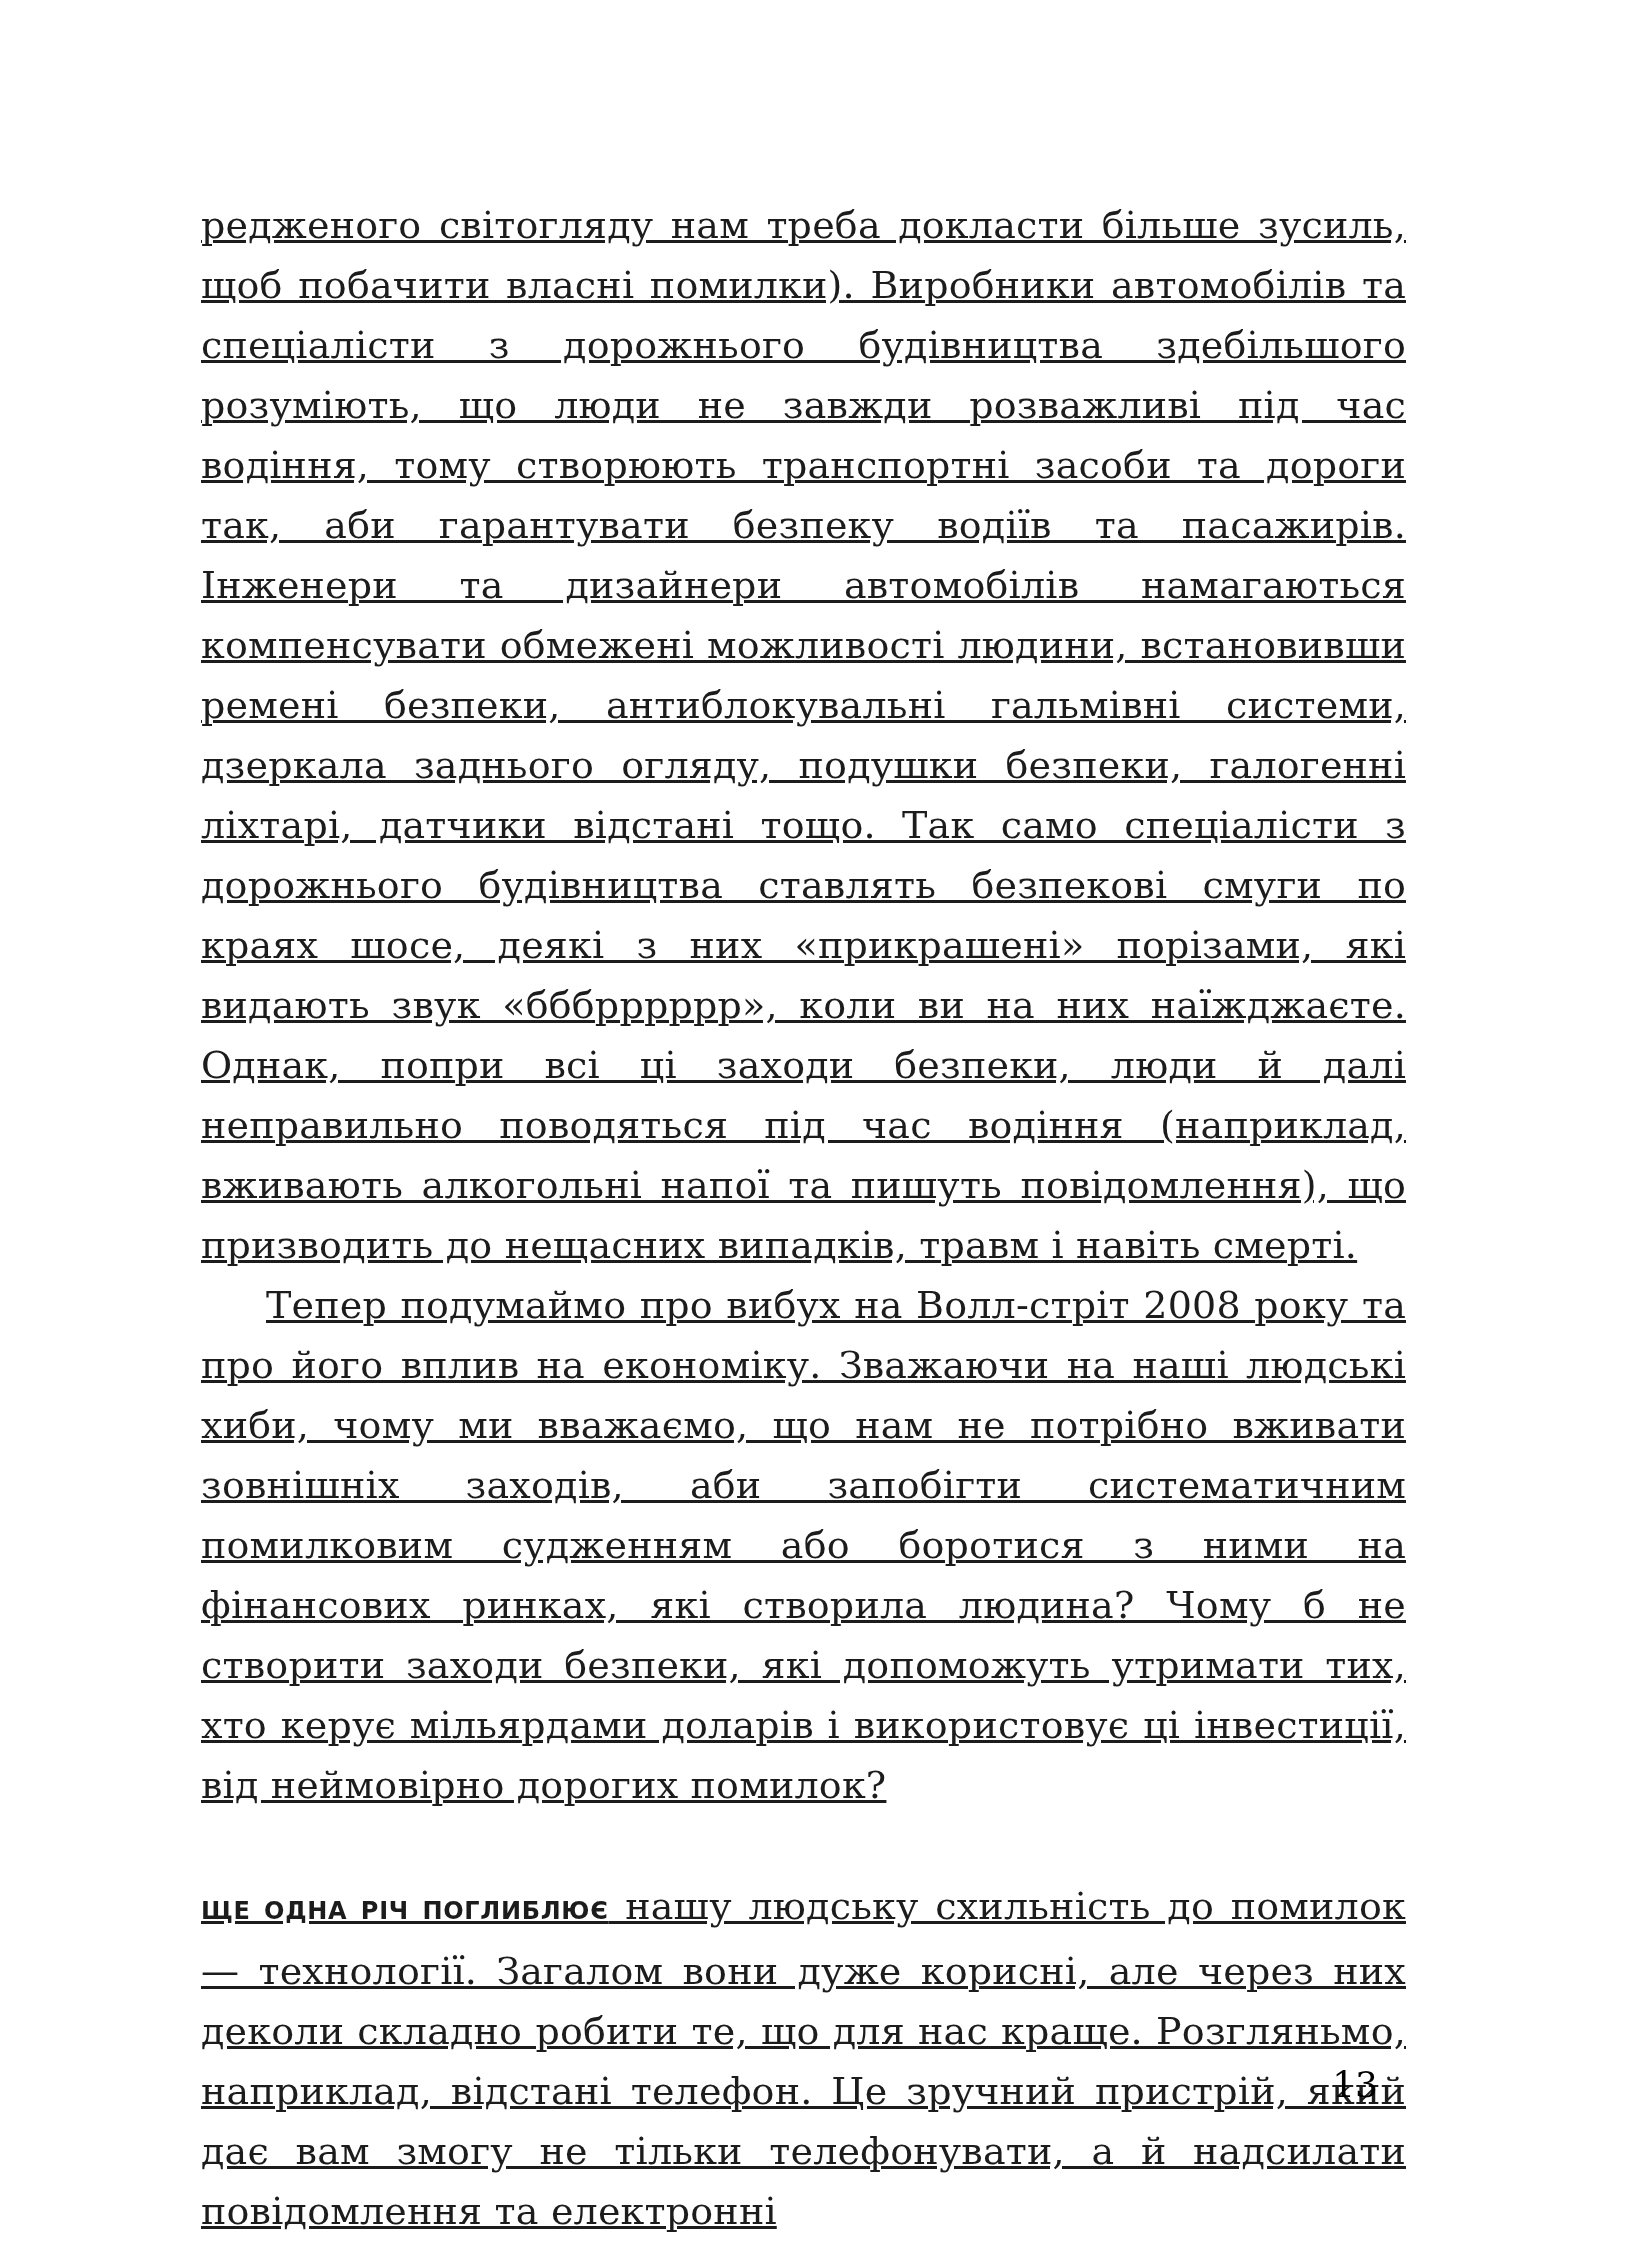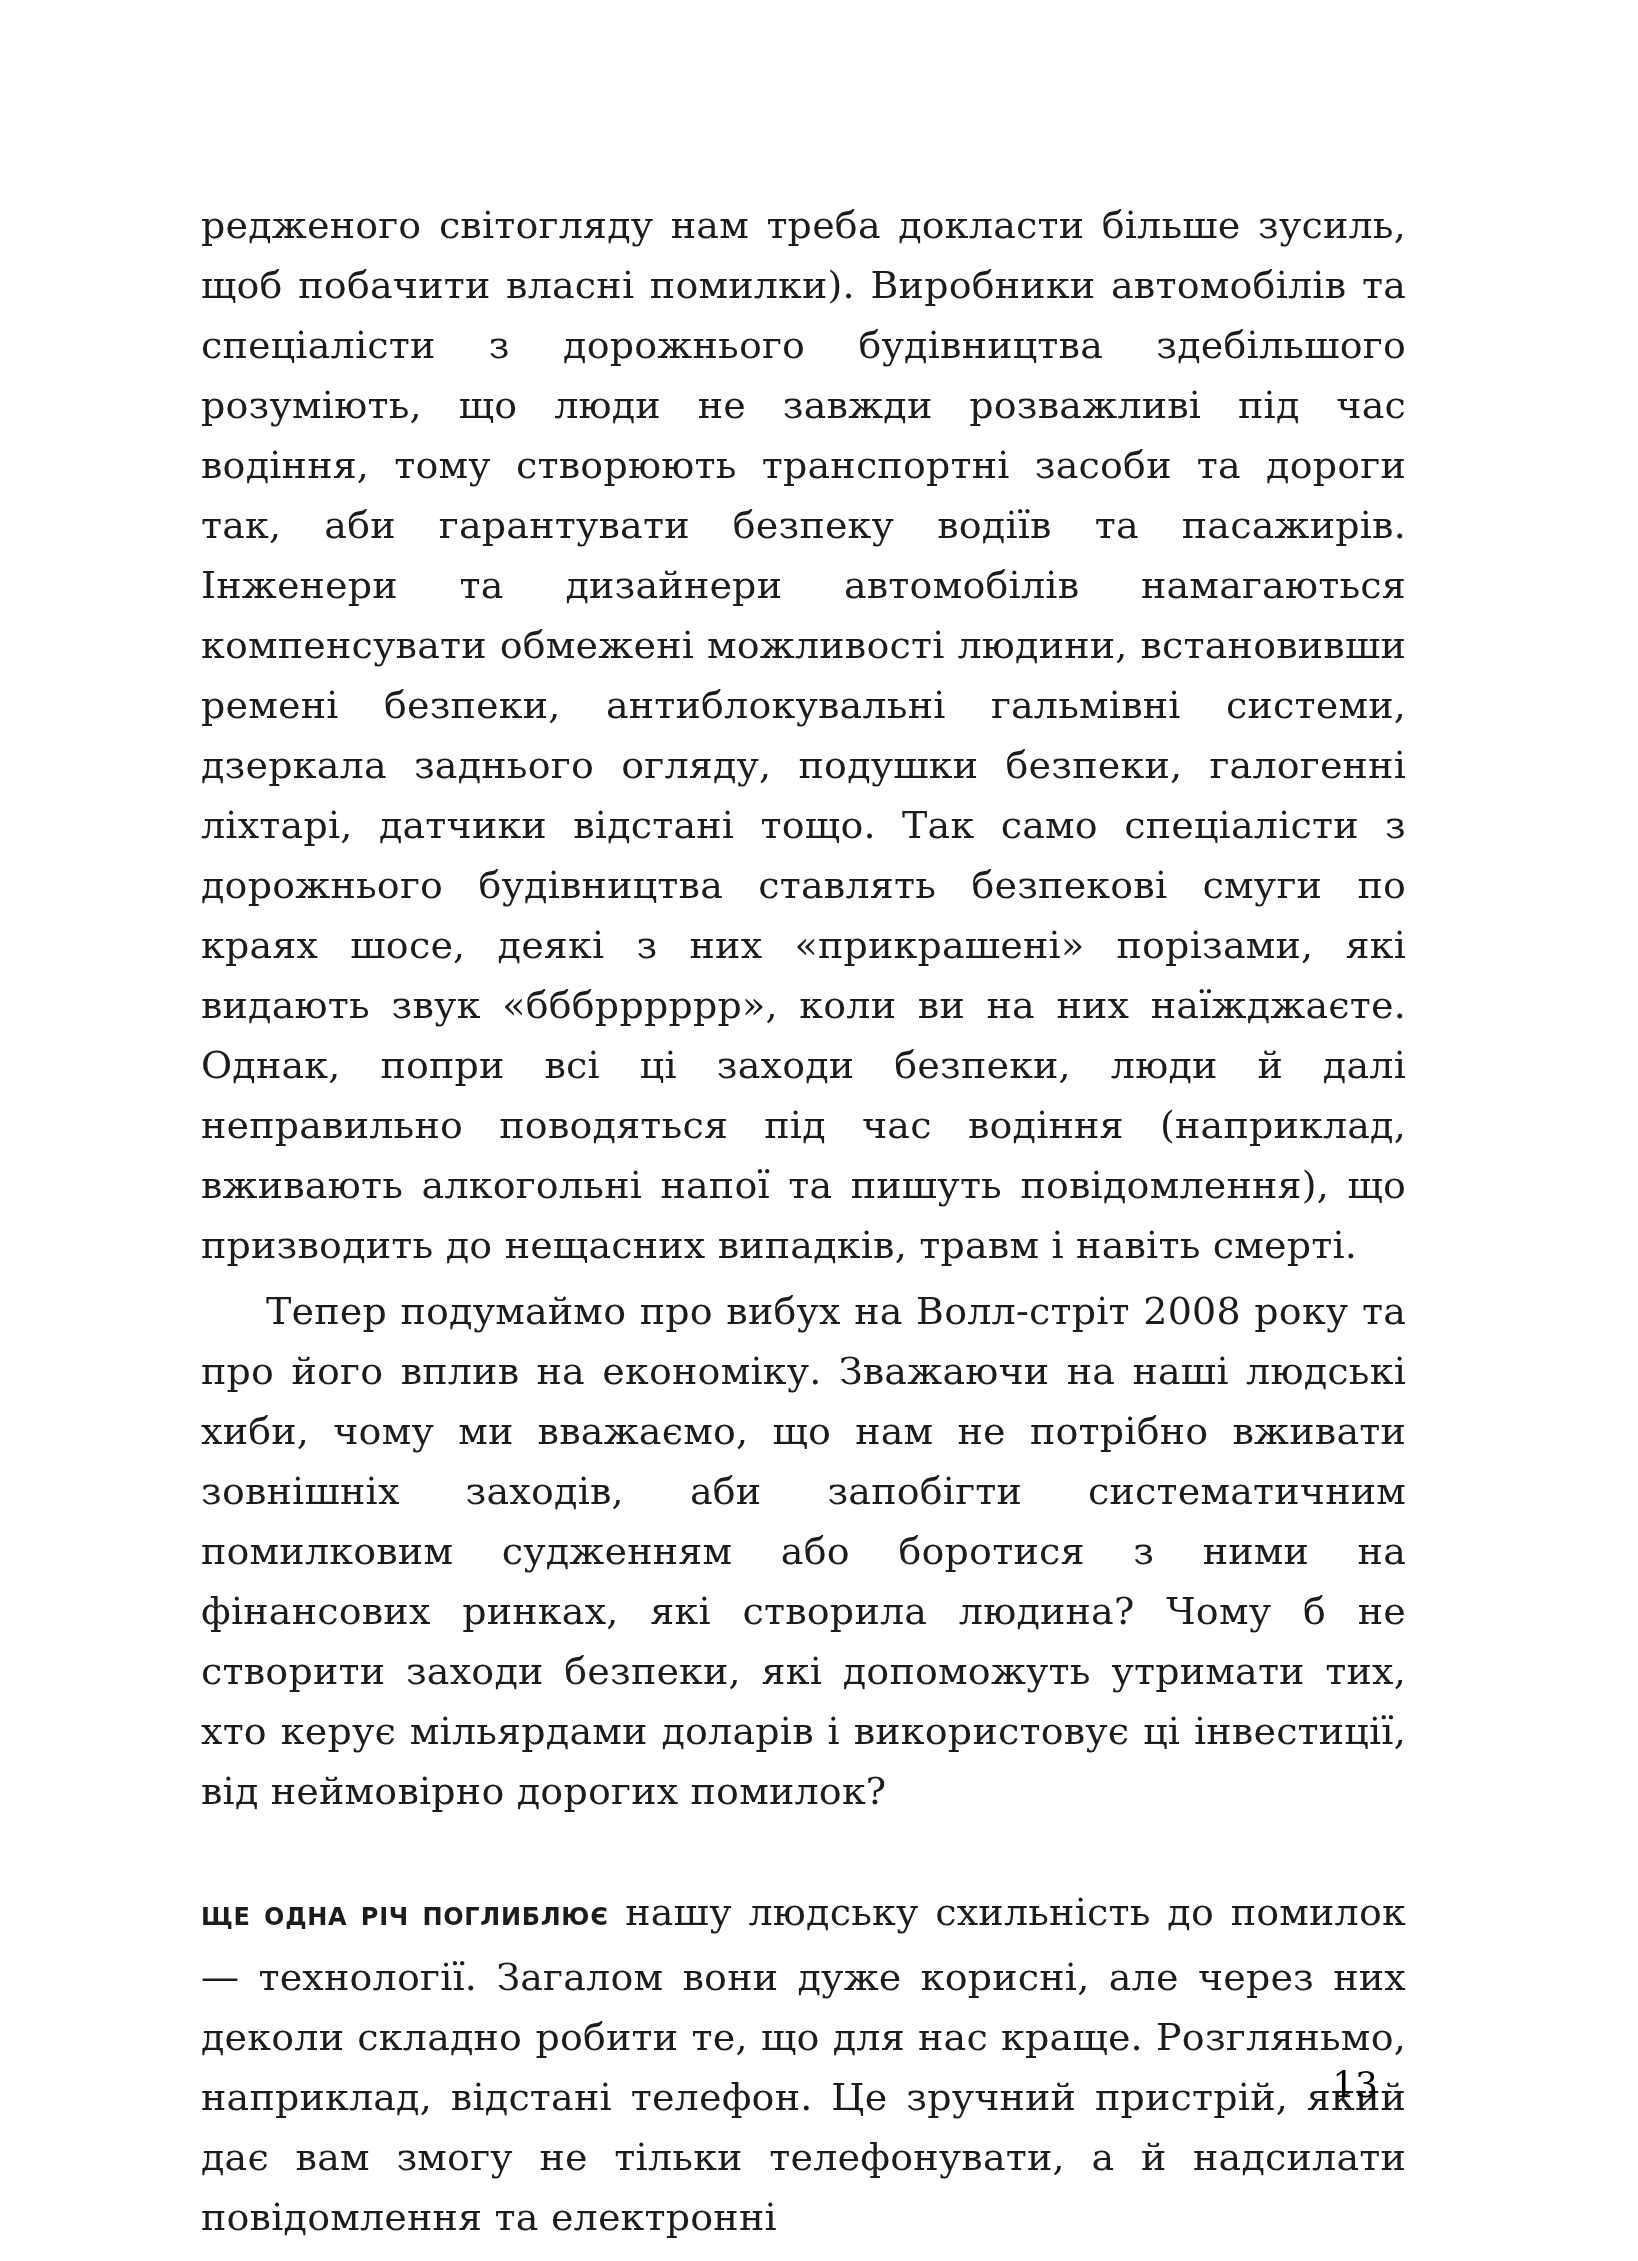--- a/index.html
+++ b/index.html
@@ -21,31 +21,31 @@
     top: 0;
     width: 1638px;
     height: 2261px;
     background: #ffffff;
   }
   .text-block {
     position: absolute;
     left: 201px;
     top: 195px;
     width: 1205px;
+    text-decoration: underline;
   }
   .text-block p {
     margin: 0;
     font-size: 38px;
     line-height: 60px;
     text-align: justify;
     letter-spacing: 0.2px;
   }
   p.para-indent {
     text-indent: 65px;
-    margin-top: 6px;
   }
   p.para-section {
     margin-top: 61px;
   }
   .section-lead {
     font-family: "DejaVu Sans", "Liberation Sans", sans-serif;
     font-weight: bold;
     font-size: 24px;
     letter-spacing: 0.7px;
     margin-top: 16px;

